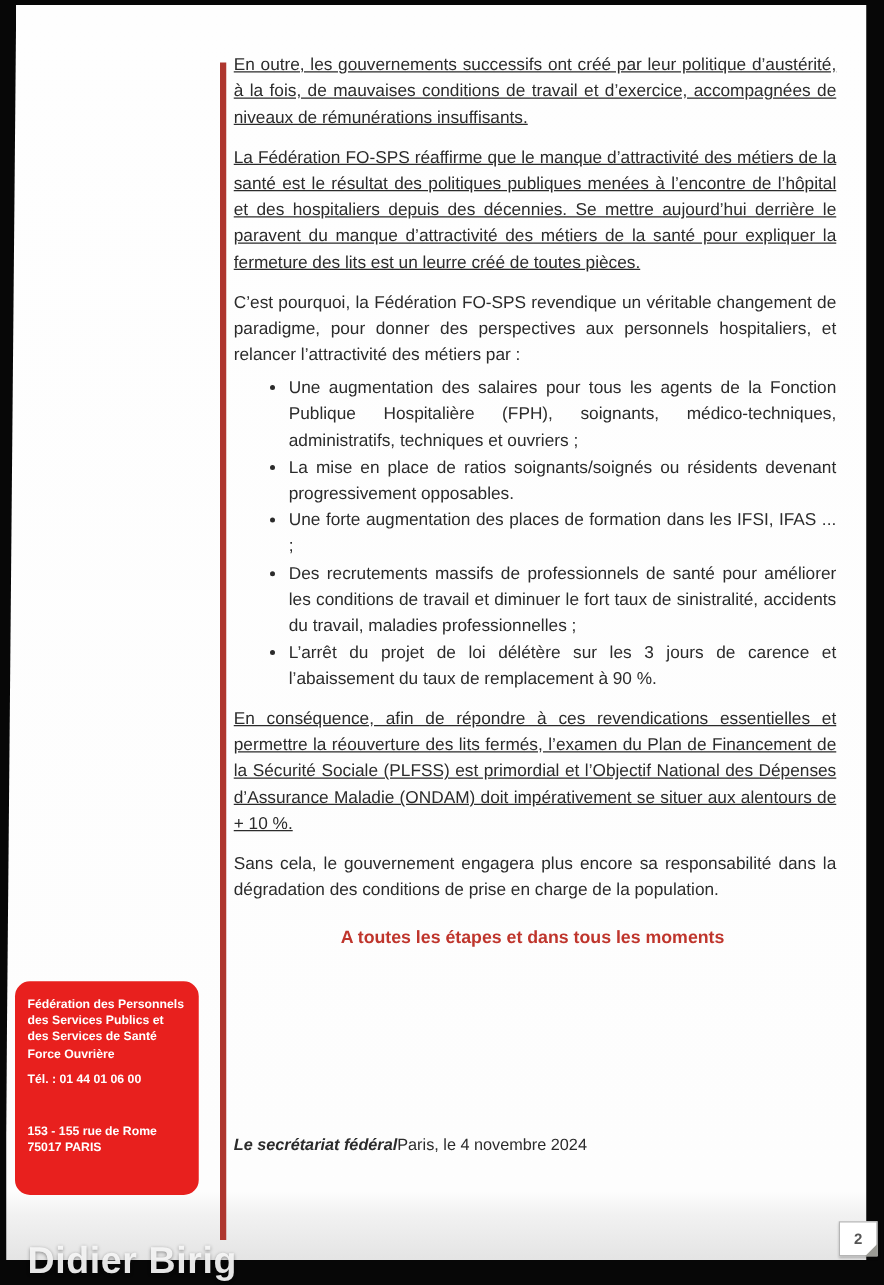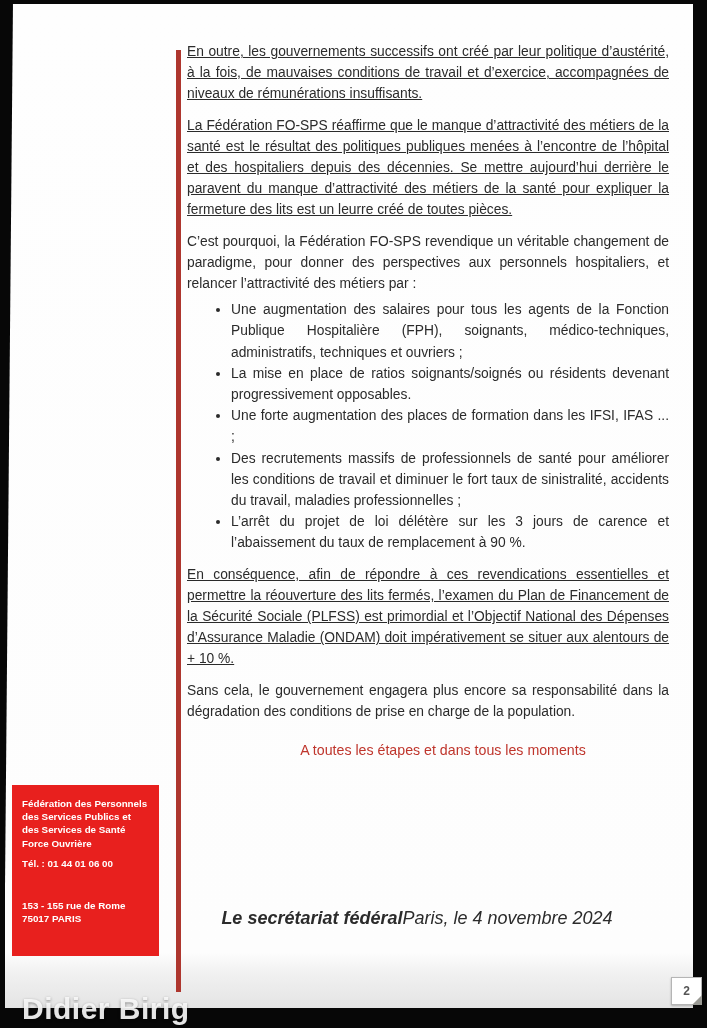--- a/index.html
+++ b/index.html
@@ -26,36 +26,36 @@
     position:absolute;left:187px;top:41px;width:482px;
     font-size:13.8px;line-height:21.2px;color:#2b2b2b;text-align:justify;
   }
   .content p{margin:0;}
   .content p.gap{margin-bottom:10px;text-decoration:underline;}
   ul.demands{
     margin:5px 0 10px 0;padding:0 0 0 44px;list-style:disc outside;
   }
   ul.demands li{margin:0;padding-left:0;}
   .cta{
-    position:absolute;left:202px;top:739px;width:482px;
-    text-align:center;font-weight:normal;color:#bf352c;
+    position:absolute;left:185px;top:739px;width:482px;
+    text-align:center;font-weight:bold;color:#bf352c;
     font-size:14.2px;line-height:22px;
   }
   .signature-row{
     position:absolute;left:187px;top:908px;width:482px;
-    display:flex;justify-content:center;align-items:baseline;
-    font-size:18px;color:#2b2b2b;
+    display:flex;justify-content:flex-start;align-items:baseline;
+    font-size:13px;color:#2b2b2b;
   }
   .signature-row .sig{font-weight:bold;font-style:italic;}
-  .signature-row .date{padding-right:22px;font-style:italic;}
+  .signature-row .date{padding-right:22px;}
   
   .fed-box{
     position:absolute;left:12px;top:785px;width:147px;height:171px;
     background:#e8201e;box-sizing:border-box;padding:12px 8px 8px 10px;
-    color:#ffffff;font-weight:bold;font-size:9.8px;line-height:13.2px;
+    color:#ffffff;font-weight:bold;font-size:9.8px;line-height:13.2px;border-radius:12px;
   }
   .fed-box .block{margin:0 0 7px 0;}
   .fed-box .block.phone{margin-bottom:29px;}
   .fed-box .link{display:block;text-decoration:underline;color:#ffffff;}
   
   .page-badge{
     position:absolute;left:671px;top:977px;width:31px;height:28px;
     background:#ffffff;border:1px solid #b5b5b5;box-sizing:border-box;
     box-shadow:0 1px 2px rgba(0,0,0,.25);
     font-size:12px;font-weight:bold;color:#555;

